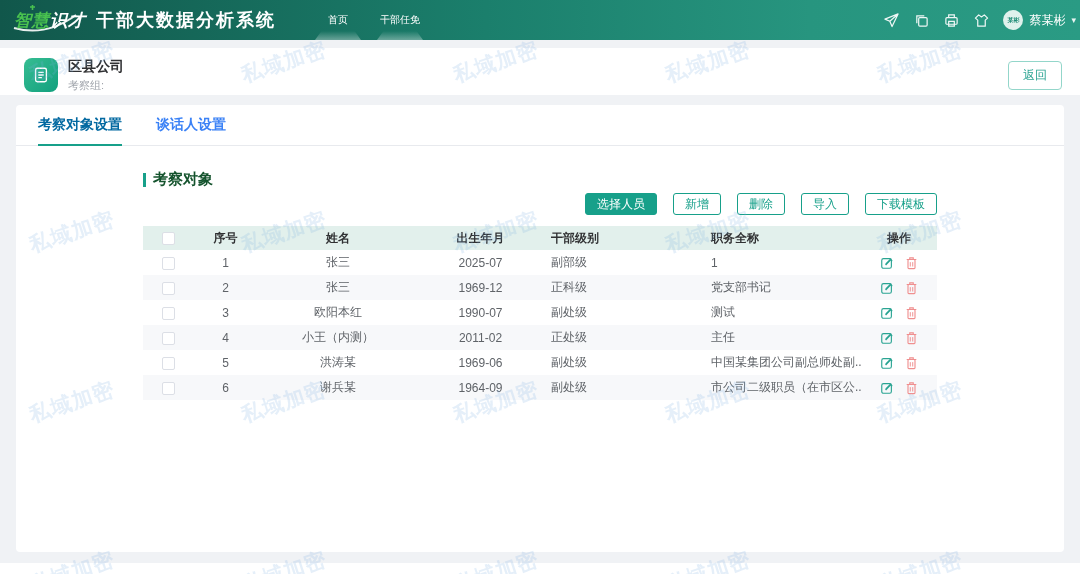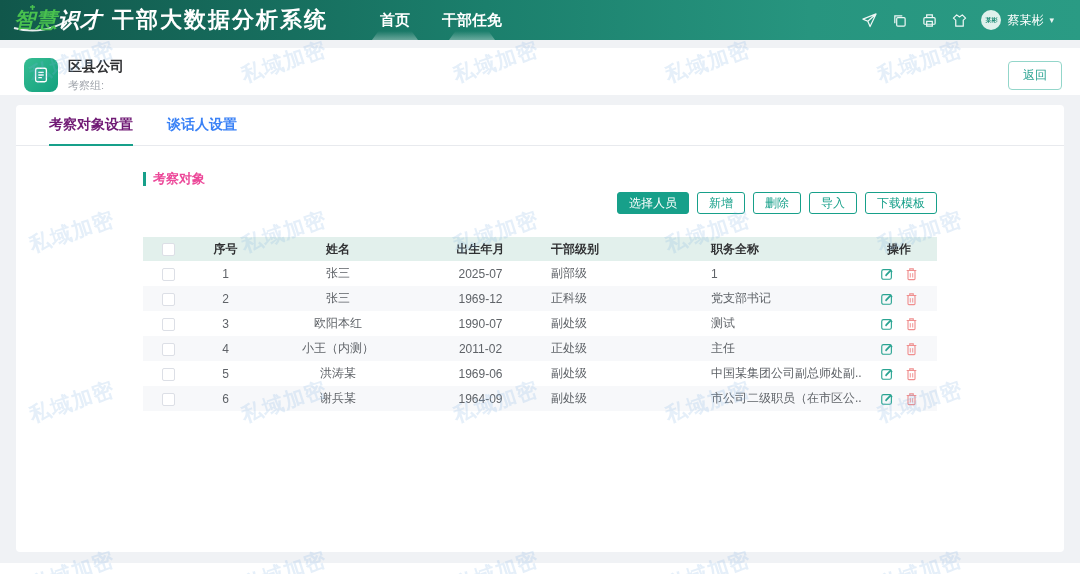--- a/index.html
+++ b/index.html
@@ -10,34 +10,34 @@
   }
 
   
   .topbar{
     height:40px; display:flex; align-items:stretch;
     background:linear-gradient(90deg,#11574b 0%,#1b7f6c 45%,#27957f 75%,#2a9b84 100%);
     color:#fff; position:relative; z-index:20;
   }
   .logo{ display:flex; align-items:center; padding:0 10px 0 14px; position:relative; }
   .logo-swoosh{ position:absolute; left:10px; top:4px; pointer-events:none; }
-  .logo-text{ font-size:21px; font-weight:bold; font-style:italic; letter-spacing:1px; position:relative; }
+  .logo-text{ font-size:17px; font-weight:bold; font-style:italic; letter-spacing:1px; position:relative; }
   .logo-text .p1{ color:#49c24f; }
   .logo-text .p2{ color:#ffffff; }
-  .sys-title{ display:flex; align-items:center; font-size:22px; font-weight:bold; letter-spacing:2px; padding-right:36px; }
+  .sys-title{ display:flex; align-items:center; font-size:18px; font-weight:bold; letter-spacing:2px; padding-right:36px; }
   .nav{ display:flex; align-items:stretch; }
-  .nav-item{ position:relative; display:flex; align-items:center; padding:0 16px; font-size:15px; font-weight:bold; cursor:pointer; }
+  .nav-item{ position:relative; display:flex; align-items:center; padding:0 16px; font-size:10px; font-weight:normal; cursor:pointer; }
   .nav-item:not(.active)::after{
     content:""; position:absolute; bottom:0; left:50%; transform:translateX(-50%);
     width:46px; height:9px;
     background:linear-gradient(to top,rgba(255,255,255,.35),rgba(255,255,255,0));
     clip-path:polygon(14% 0,86% 0,100% 100%,0 100%);
   }
   .nav-item.active{ background:rgba(255,255,255,.22); }
-  .topbar-right{ margin-left:auto; display:flex; align-items:center; gap:14px; padding-right:26px; }
+  .topbar-right{ margin-left:auto; display:flex; align-items:center; gap:14px; padding-right:4px; }
   .tb-icon{ width:16px; height:16px; display:flex; align-items:center; justify-content:center; cursor:pointer; opacity:.92; }
   .userbox{ display:flex; align-items:center; gap:6px; cursor:pointer; }
   .avatar{ width:20px; height:20px; border-radius:50%; background:#dff1ec; color:#1b8a74;
     font-size:6px; display:flex; align-items:center; justify-content:center; font-weight:bold; }
   .username{ font-size:12px; }
   .caret{ font-size:9px; opacity:.9; }
 
   
   .header-strip{
     margin-top:8px; height:47px; background:#fff; display:flex; align-items:center;
@@ -58,29 +58,29 @@
   }
 
   
   .main-card{
     margin:10px 16px 0; background:#fff; border-radius:4px; height:447px;
     position:relative; z-index:2;
   }
   .tabs{ display:flex; gap:34px; padding:0 22px; border-bottom:1px solid #e8eaee; height:41px; }
   .tab{ display:flex; align-items:center; font-size:14px; font-weight:bold; color:#3b82f6;
     cursor:pointer; position:relative; }
-  .tab.active{ color:#701a75;margin-left:11px; }
+  .tab.active{ color:#0369a1; }
   .tab.active::after{ content:""; position:absolute; left:0; right:0; bottom:-1px; height:2px; background:#17a08a; }
 
   .content{ padding:24px 127px 0; }
   .section-title{ display:flex; align-items:center; gap:7px; margin-bottom:4px; }
   .sec-bar{ width:3px; height:14px; background:#17a08a; }
-  .sec-text{ font-size:13px; font-weight:bold; color:#ec4899; }
-
-  .toolbar{ display:flex; justify-content:flex-end; gap:8px; margin:2px 0 23px; }
+  .sec-text{ font-size:15px; font-weight:bold; color:#14532d; }
+
+  .toolbar{ display:flex; justify-content:flex-end; gap:16px; margin:2px 0 11px; }
   .btn{ height:22px; padding:0 11px; font-size:12px; border-radius:3px; cursor:pointer;
     background:#fff; border:1px solid #17a08a; color:#17a08a; font-family:inherit; }
   .btn.primary{ background:#17a08a; border-color:#17a08a; color:#fff; }
 
   table{ width:100%; border-collapse:collapse; table-layout:fixed; }
   th{ background:#e2f0ec; height:24px; font-size:12px; color:#303133; font-weight:bold; }
   td{ height:25px; font-size:12px; color:#5f6368; }
   th,td{ text-align:center; padding:0; white-space:nowrap; overflow:hidden; }
   th.col-level, td.col-level{ text-align:left; padding-left:8px; }
   th.col-title, td.col-title{ text-align:left; padding-left:8px; }

